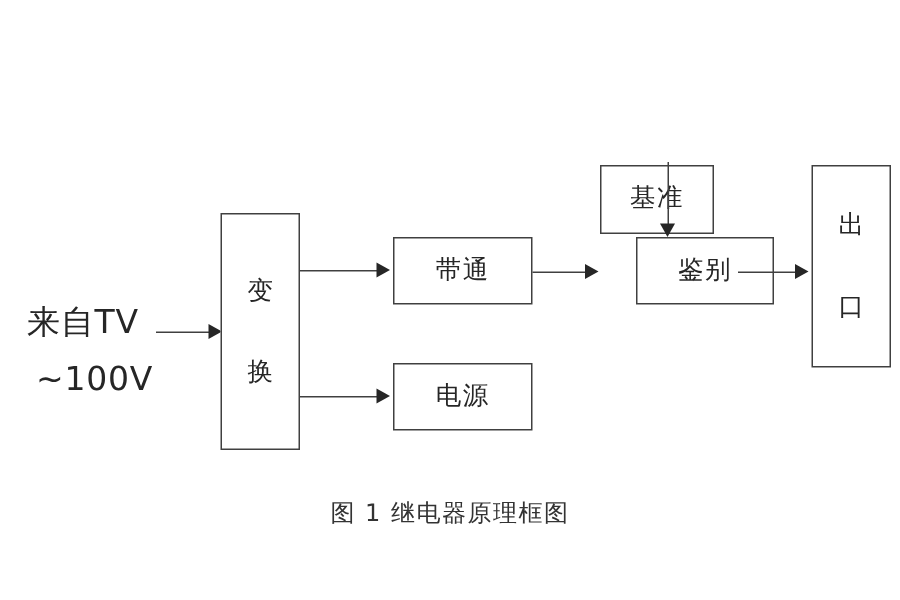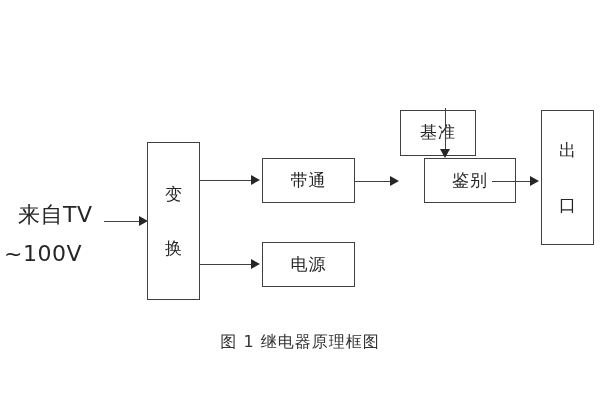--- a/index.html
+++ b/index.html
@@ -80,21 +80,21 @@
     letter-spacing: 1px;
     white-space: nowrap;
   }
 </style>
 </head>
 <body>
 
 <div id="canvas">
 
   <div class="text-plain" style="left:18px; top:200px;">来自TV</div>
-  <div class="text-plain" style="left:4px; top:241px;">~100V</div>
+  <div class="text-plain" style="left:24px; top:241px;">~100V</div>
 
   <div class="hline" style="left:104px; top:221px; width:40px;"></div>
   <div class="arrow-right" style="left:139px; top:216px;"></div>
 
   <div class="box" style="left:147px; top:142px; width:53px; height:158px;">
     <div class="box-label vertical">变
 换</div>
   </div>
 
   <div class="hline" style="left:200px; top:180px; width:52px;"></div>

